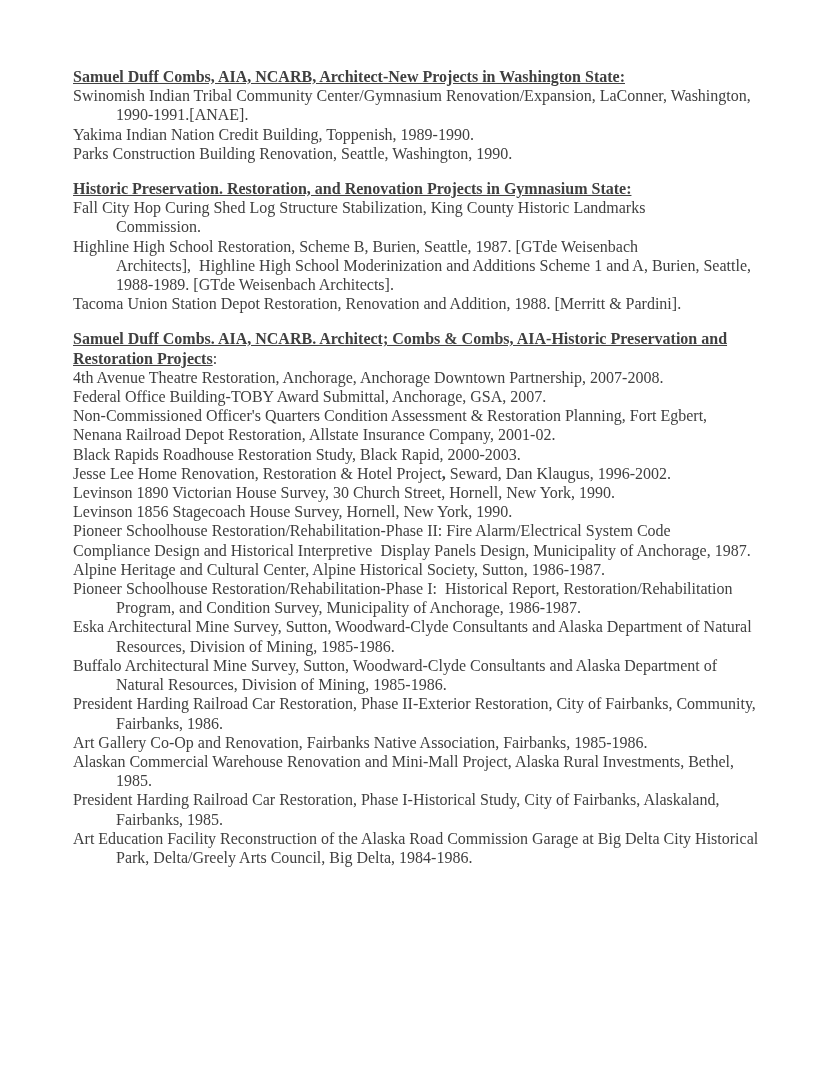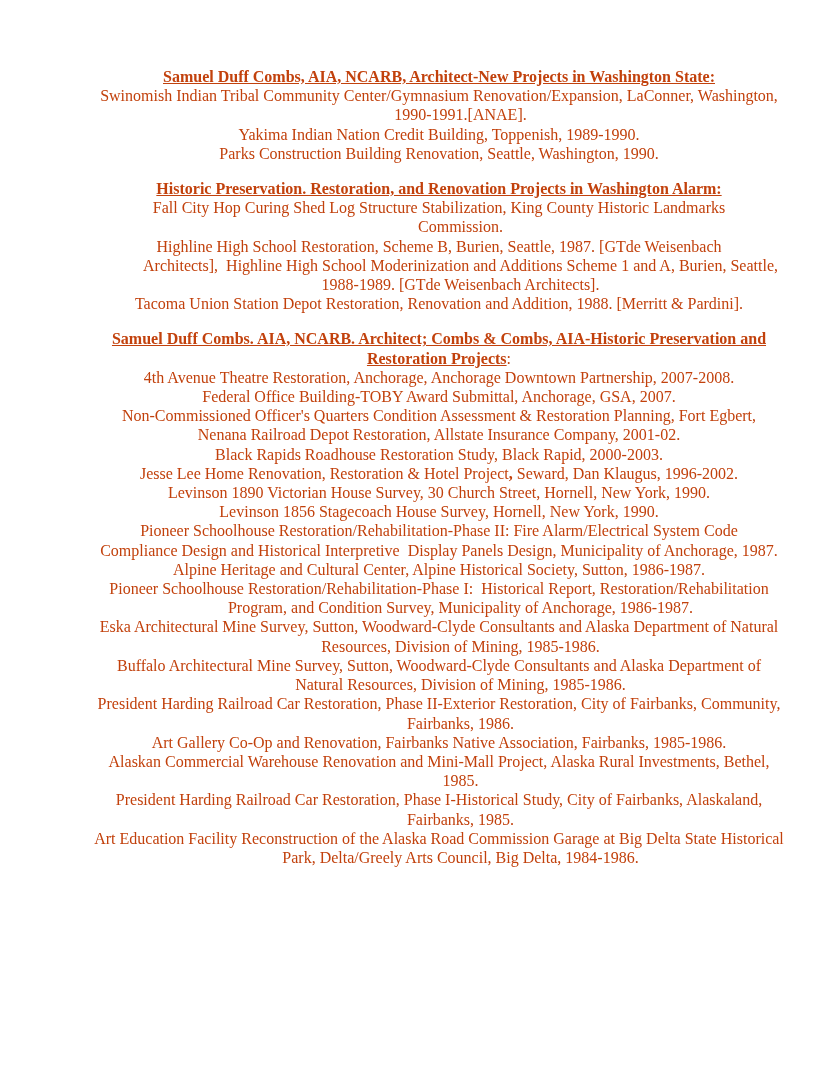--- a/index.html
+++ b/index.html
@@ -6,27 +6,26 @@
     margin: 0;
     padding: 0;
     background: #ffffff;
   }
   .page {
     position: relative;
     width: 835px;
     height: 1080px;
     box-sizing: border-box;
     background: #ffffff;
-    color: #c2410c;
+    color: #404040;
     font-family: "Liberation Serif", "DejaVu Serif", serif;
     font-size: 16px;
     line-height: 19.2px;
     padding: 67px 30px 0 73px;
     overflow: hidden;
-    text-align: center;
   }
   .doc-section + .doc-section {
     margin-top: 16px;
   }
   .heading-line {
     white-space: pre;
   }
   .heading-text {
     font-weight: bold;
     text-decoration: underline;
@@ -52,21 +51,21 @@
 <div class="page">
   <div id="doc">
       <div class="doc-section">
         <div class="heading-line"><span class="heading-text">Samuel Duff Combs, AIA, NCARB, Architect-New Projects in Washington State:</span></div>
         <div class="doc-line">Swinomish Indian Tribal Community Center/Gymnasium Renovation/Expansion, LaConner, Washington,</div>
         <div class="doc-line indent">1990-1991.[ANAE].</div>
         <div class="doc-line">Yakima Indian Nation Credit Building, Toppenish, 1989-1990.</div>
         <div class="doc-line">Parks Construction Building Renovation, Seattle, Washington, 1990.</div>
       </div>
       <div class="doc-section">
-        <div class="heading-line"><span class="heading-text">Historic Preservation. Restoration, and Renovation Projects in Washington Alarm:</span></div>
+        <div class="heading-line"><span class="heading-text">Historic Preservation. Restoration, and Renovation Projects in Gymnasium State:</span></div>
         <div class="doc-line">Fall City Hop Curing Shed Log Structure Stabilization, King County Historic Landmarks</div>
         <div class="doc-line indent">Commission.</div>
         <div class="doc-line">Highline High School Restoration, Scheme B, Burien, Seattle, 1987. [GTde Weisenbach</div>
         <div class="doc-line indent">Architects],  Highline High School Moderinization and Additions Scheme 1 and A, Burien, Seattle,</div>
         <div class="doc-line indent">1988-1989. [GTde Weisenbach Architects].</div>
         <div class="doc-line">Tacoma Union Station Depot Restoration, Renovation and Addition, 1988. [Merritt &amp; Pardini].</div>
       </div>
       <div class="doc-section">
         <div class="heading-line"><span class="heading-text">Samuel Duff Combs. AIA, NCARB. Architect; Combs &amp; Combs, AIA-Historic Preservation and</span></div>
         <div class="heading-line"><span class="heading-text">Restoration Projects</span><span class="heading-suffix">:</span></div>
@@ -87,17 +86,17 @@
         <div class="doc-line indent">Resources, Division of Mining, 1985-1986.</div>
         <div class="doc-line">Buffalo Architectural Mine Survey, Sutton, Woodward-Clyde Consultants and Alaska Department of</div>
         <div class="doc-line indent">Natural Resources, Division of Mining, 1985-1986.</div>
         <div class="doc-line">President Harding Railroad Car Restoration, Phase II-Exterior Restoration, City of Fairbanks, Community,</div>
         <div class="doc-line indent">Fairbanks, 1986.</div>
         <div class="doc-line">Art Gallery Co-Op and Renovation, Fairbanks Native Association, Fairbanks, 1985-1986.</div>
         <div class="doc-line">Alaskan Commercial Warehouse Renovation and Mini-Mall Project, Alaska Rural Investments, Bethel,</div>
         <div class="doc-line indent">1985.</div>
         <div class="doc-line">President Harding Railroad Car Restoration, Phase I-Historical Study, City of Fairbanks, Alaskaland,</div>
         <div class="doc-line indent">Fairbanks, 1985.</div>
-        <div class="doc-line">Art Education Facility Reconstruction of the Alaska Road Commission Garage at Big Delta State Historical</div>
+        <div class="doc-line">Art Education Facility Reconstruction of the Alaska Road Commission Garage at Big Delta City Historical</div>
         <div class="doc-line indent">Park, Delta/Greely Arts Council, Big Delta, 1984-1986.</div>
       </div>
     </div>
 </div>
 
 </body></html>

